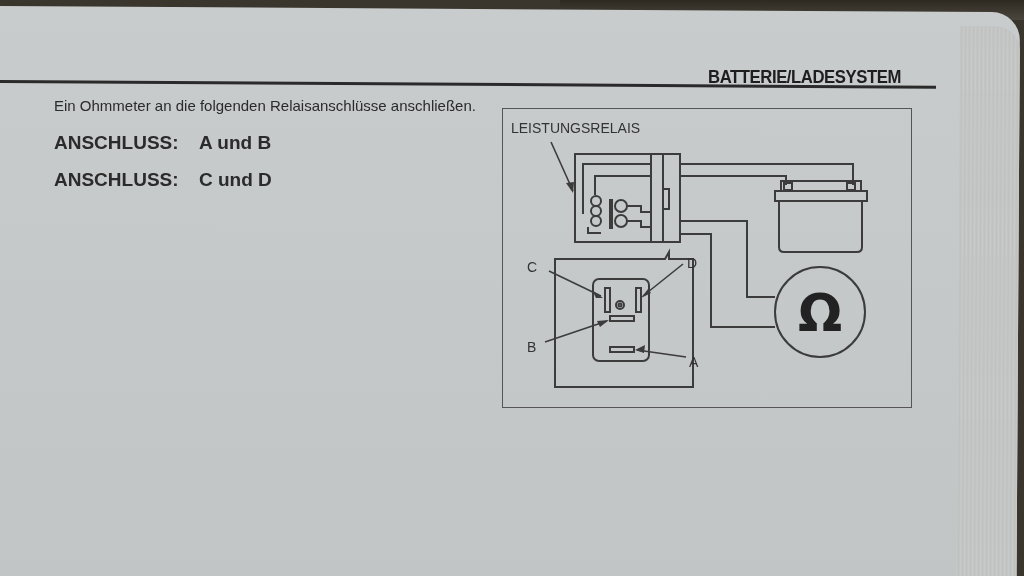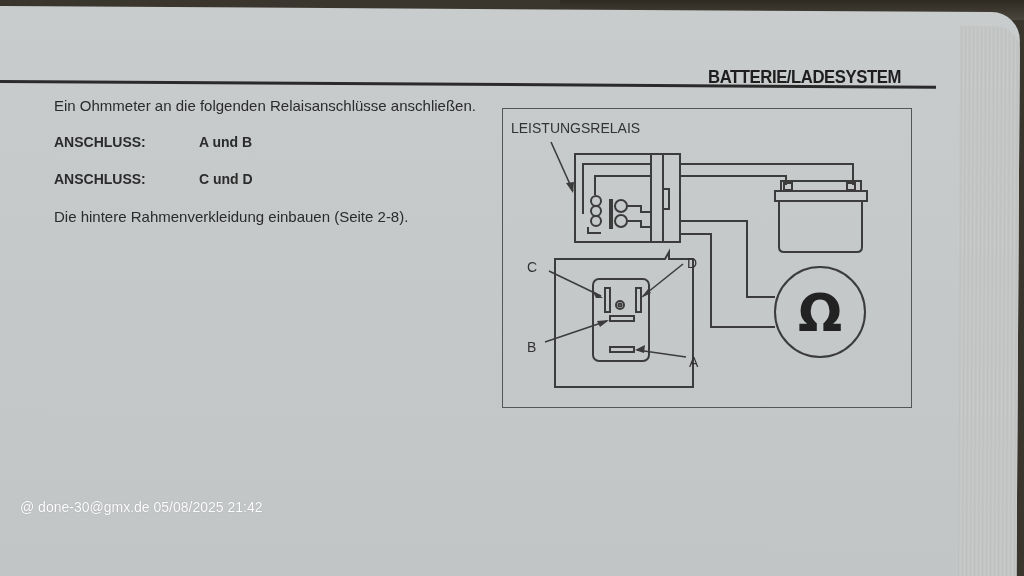--- a/index.html
+++ b/index.html
@@ -33,21 +33,21 @@
       position: absolute; left: 0; top: 80px; width: 936px; height: 3px;
       background: #2a2a2a; transform: rotate(0.35deg); transform-origin: left;
     }
     .text-col {
       position: absolute; left: 54px; top: 96px; width: 466px;
       color: #2b2b2b; font-size: 15px; line-height: 19px;
     }
     .text-col p { margin: 0 0 12px 0; text-align: justify; }
     .text-col .tight { margin-bottom: 18px; }
     .conn-row {
-      margin: 0 0 18px 0; font-weight: bold; font-size: 14px; display: flex; align-items: center;
+      margin: 0 0 18px 0; font-weight: bold; font-size: 19px; display: flex; align-items: center;
     }
     .conn-label { width: 145px; }
     .conn-value { }
     .diagram {
       position: absolute; left: 502px; top: 108px; width: 408px; height: 298px;
       border: 1.5px solid #555;
     }
     .diagram svg { position: absolute; left: 0; top: 0; }
     .overlay {
       position: absolute; left: 20px; top: 498px;
@@ -70,21 +70,20 @@
 <div class="text-col">
   <p class="tight">Ein Ohmmeter an die folgenden Relaisanschlüsse anschließen.</p>
   <div class="conn-row">
     <span class="conn-label">ANSCHLUSS:</span>
     <span class="conn-value">A und B</span>
   </div>
   <div class="conn-row">
     <span class="conn-label">ANSCHLUSS:</span>
     <span class="conn-value">C und D</span>
   </div>
-  <p>Die hintere Rahmenverkleidung einbauen (Seite 2-8).</p>
 </div>
 
 <div class="diagram">
   <svg width="408" height="298" viewBox="0 0 408 298">
     <g fill="none" stroke="#3c3c3c" stroke-width="2">
 
       <g>
         <rect x="72" y="45" width="105" height="88"></rect>
         <line x1="148" y1="45" x2="148" y2="133"></line>
         <line x1="160" y1="45" x2="160" y2="133"></line>
@@ -149,14 +148,13 @@
     <text x="8" y="24" font-family="Liberation Sans, sans-serif" font-size="14" fill="#333">LEISTUNGSRELAIS</text>
     <text x="24" y="163" font-family="Liberation Sans, sans-serif" font-size="14" fill="#333">C</text>
     <text x="184" y="159" font-family="Liberation Sans, sans-serif" font-size="14" fill="#333">D</text>
     <text x="24" y="243" font-family="Liberation Sans, sans-serif" font-size="14" fill="#333">B</text>
     <text x="186" y="258" font-family="Liberation Sans, sans-serif" font-size="14" fill="#333">A</text>
     <text x="317" y="222" text-anchor="middle" font-family="DejaVu Sans, sans-serif" font-size="52" font-weight="bold" fill="#222">Ω</text>
   </svg>
 </div>
 
 <div class="overlay">
-  <div>@ done-30@gmx.de  05/08/2025 21:42</div>
 </div>
 
 </body></html>

